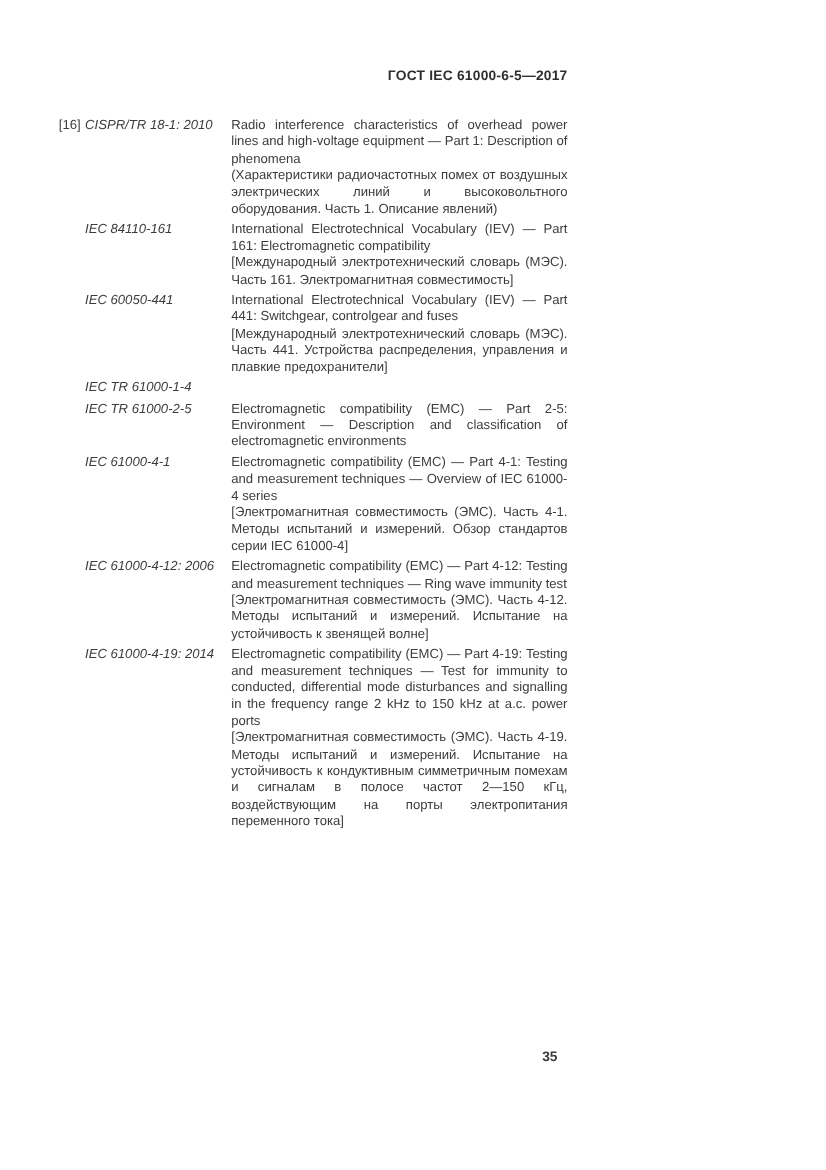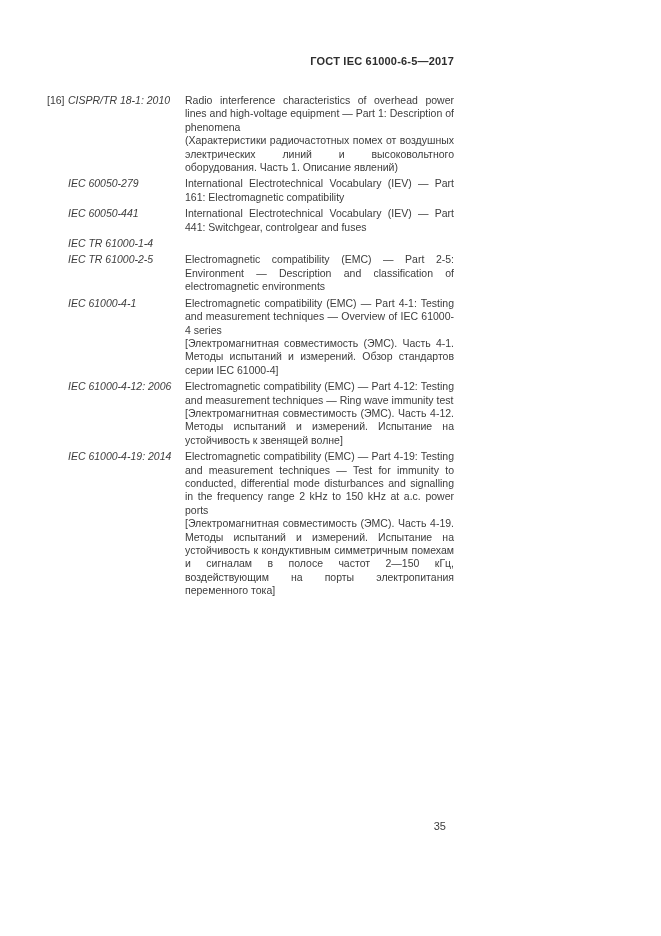--- a/index.html
+++ b/index.html
@@ -46,24 +46,25 @@
     .ref-num { flex: 0 0 21px; }
     .ref-code { flex: 1 1 auto; padding-right: 6px; font-style: italic; }
     .ref-body {
       flex: 1 1 auto;
       text-align: justify;
     }
     .ref-title-en { }
     .ref-title-ru { }
     .page-number {
       position: absolute;
-      top: 820px;
+      top: 840px;
       right: 79px;
       font-size: 11px;
       color: #3c3c3c;
+      font-weight: bold;
     }
   </style>
 </head>
 <body>
 
 <div class="page">
 
   <div class="doc-header">ГОСТ IEC 61000-6-5—2017</div>
 
   <div class="refs">
@@ -75,34 +76,36 @@
       </div>
       <div class="ref-body">
         <div class="ref-title-en">Radio interference characteristics of overhead power lines and high-voltage equipment — Part 1: Description of phenomena</div>
         <div class="ref-title-ru">(Характеристики радиочастотных помех от воздушных электрических линий и высоковольтного оборудования. Часть 1. Описание явлений)</div>
       </div>
     </div>
 
     <div class="ref-row">
       <div class="ref-label">
         <span class="ref-num"></span>
-        <span class="ref-code">IEC 60050-279</span>
+        <span class="ref-code">IEC 84110-161</span>
       </div>
       <div class="ref-body">
         <div class="ref-title-en">International Electrotechnical Vocabulary (IEV) — Part 161: Electromagnetic compatibility</div>
+        <div class="ref-title-ru">[Международный электротехнический словарь (МЭС). Часть 161. Электромагнитная совместимость]</div>
       </div>
     </div>
 
     <div class="ref-row">
       <div class="ref-label">
         <span class="ref-num"></span>
         <span class="ref-code">IEC 60050-441</span>
       </div>
       <div class="ref-body">
         <div class="ref-title-en">International Electrotechnical Vocabulary (IEV) — Part 441: Switchgear, controlgear and fuses</div>
+        <div class="ref-title-ru">[Международный электротехнический словарь (МЭС). Часть 441. Устройства распределения, управления и плавкие предохранители]</div>
       </div>
     </div>
 
     <div class="ref-row">
       <div class="ref-label">
         <span class="ref-num"></span>
         <span class="ref-code">IEC TR 61000-1-4</span>
       </div>
     </div>
 

